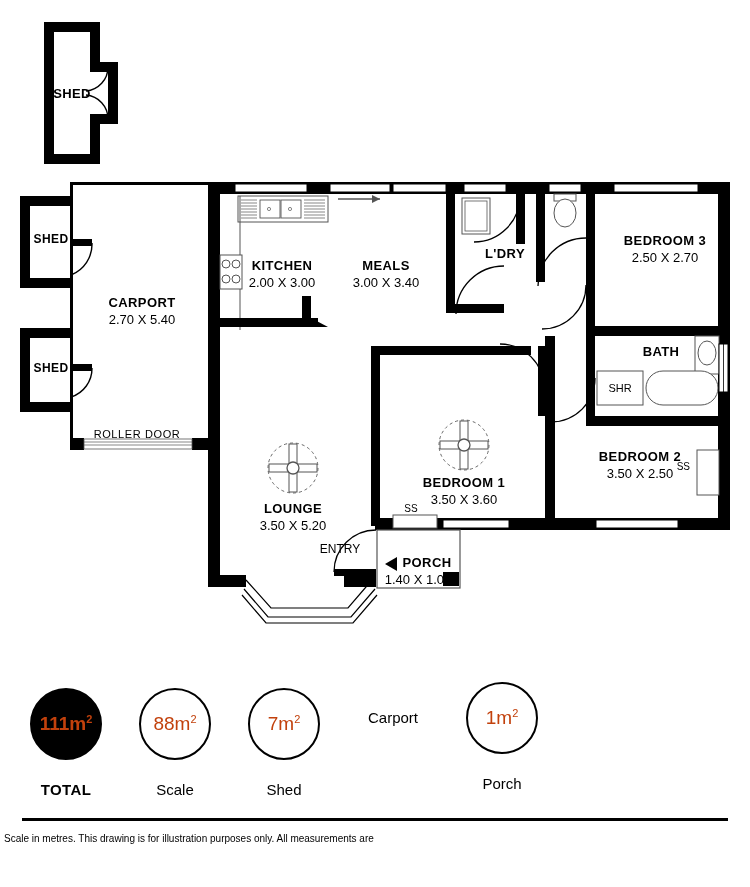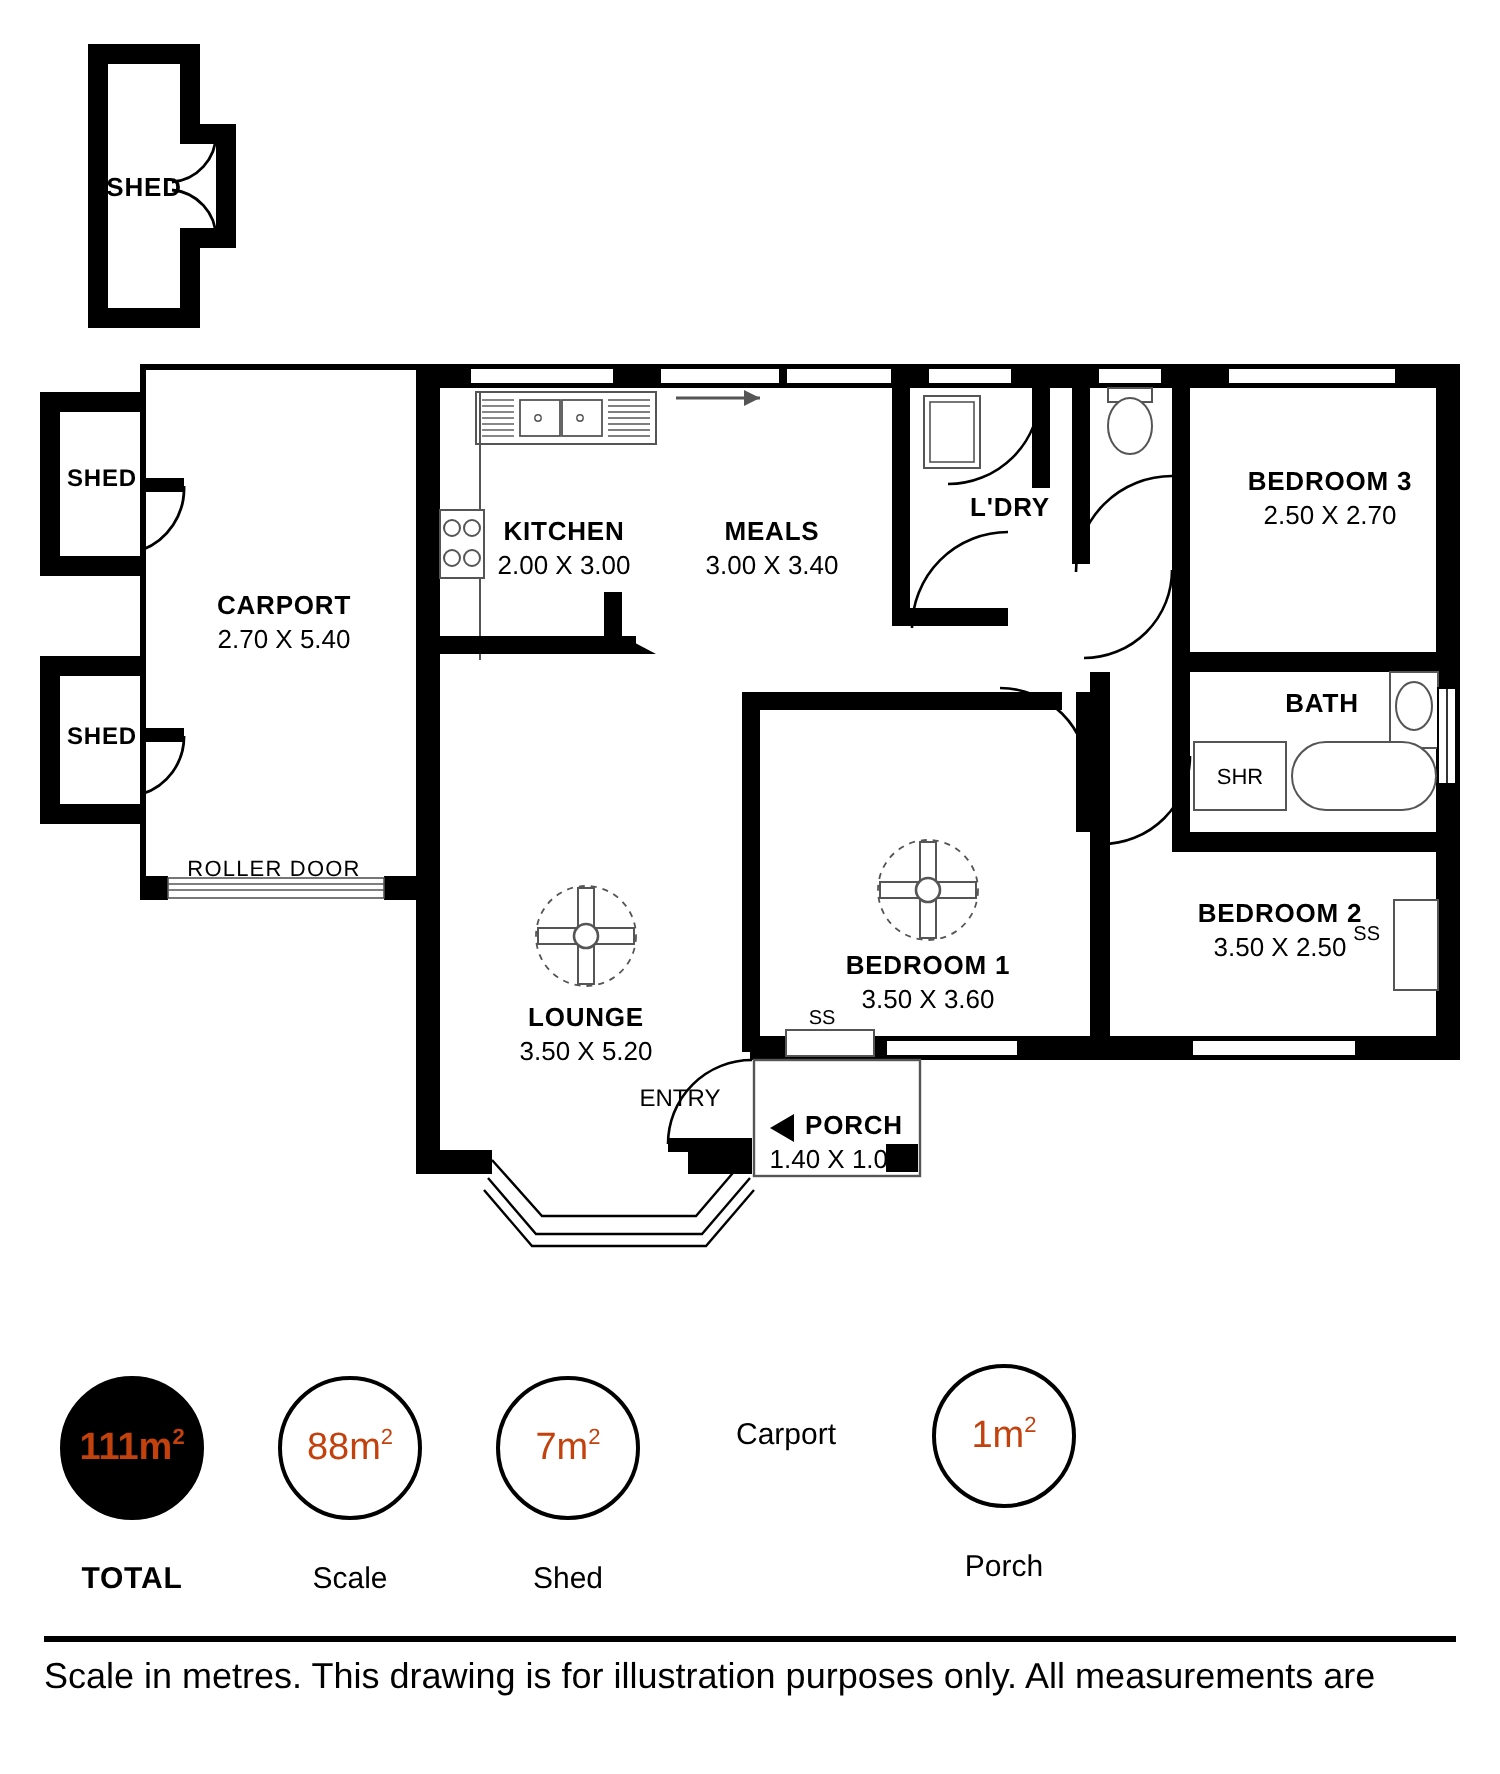--- a/index.html
+++ b/index.html
@@ -75,23 +75,23 @@
   .area-cap.bold { font-weight: 700; font-size: 15px; letter-spacing: .4px; }
 
   #rule {
     position: absolute;
     left: 22px; top: 818px;
     width: 706px; height: 3px;
     background: #000;
   }
   #disclaimer {
     position: absolute;
-    left: 22px; top: 830px;
+    left: 4px; top: 830px;
     width: 712px;
-    font-size: 18px;
+    font-size: 10px;
     line-height: 17px;
   }
   #disclaimer .bold { font-weight: 700; }
 </style>
 </head>
 <body>
 
 <div id="plan-wrap">
 <svg class="floorplan" width="750" height="680" viewBox="0 0 750 680">
 

